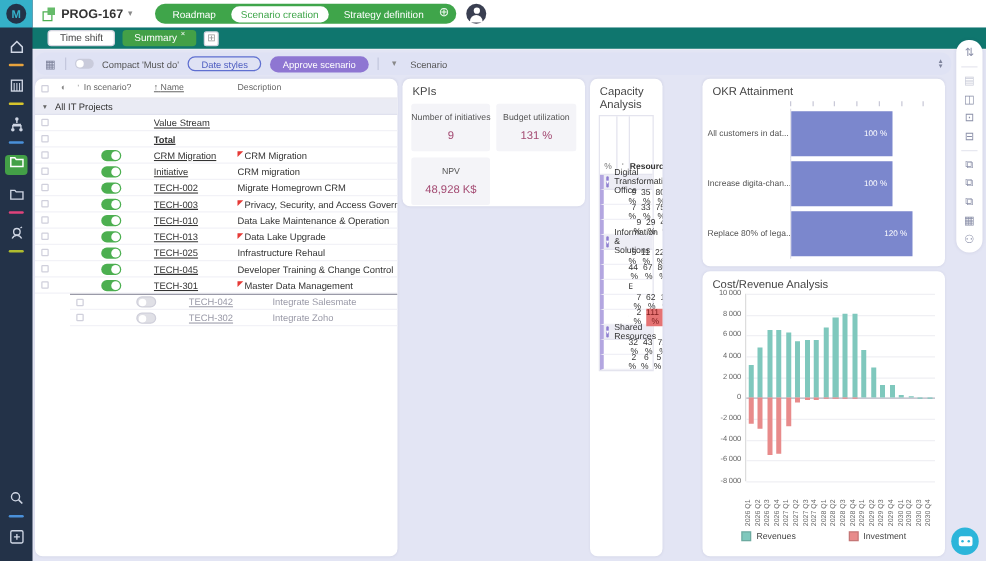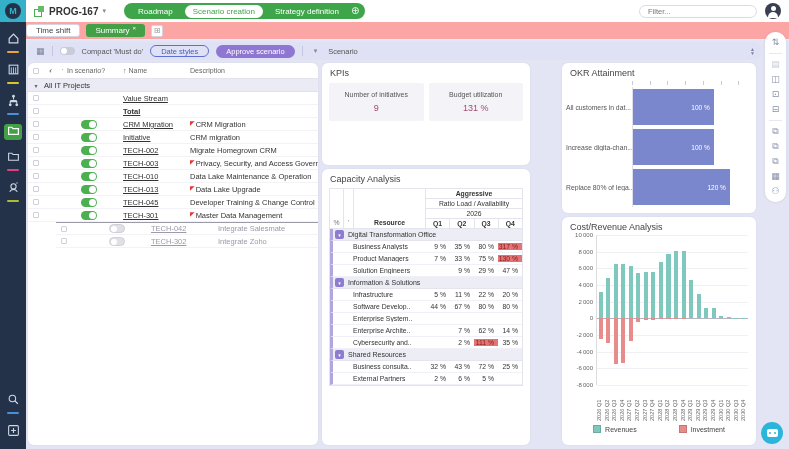--- a/index.html
+++ b/index.html
@@ -26,21 +26,21 @@
   .chev { font-size:7px; color:#888; margin:0 4px; }
   .tabbar { margin-left:14px; background:#3fa54a; border-radius:12px; height:16px; display:flex; align-items:center; padding:0 6px; gap:4px; }
   .tabbar .tab { font-size:8px; color:#ffffff; padding:2px 8px; border-radius:10px; cursor:pointer; white-space:nowrap; }
   .tabbar .tab.active { background:#ffffff; color:#3fa54a; font-weight:normal; }
   .tab-plus { color:#eaf6ec; font-size:10px; line-height:1; cursor:pointer; }
   .filter-input { margin-left:auto; width:118px; height:13px; border:1px solid #d9dae6; border-radius:8px; font-size:7.5px; color:#999; padding:0 8px; background:#fff; }
   .avatar { width:16px; height:16px; border-radius:50%; background:#3a3f51; margin-left:8px; position:relative; cursor:pointer; }
   .avatar::before { content:""; position:absolute; left:5.5px; top:3px; width:5px; height:5px; border-radius:50%; background:#fff; }
   .avatar::after { content:""; position:absolute; left:3px; top:9px; width:10px; height:6px; border-radius:5px 5px 0 0; background:#fff; }
 
-  .header2 { position:absolute; left:8px; top:22px; right:0; height:18px; background:#fca5a5; display:flex; align-items:center; padding-left:18px; gap:6px; border-bottom:1px solid #ececf4; }
+  .header2 { position:absolute; left:20px; top:22px; right:0; height:18px; background:#0f766e; display:flex; align-items:center; padding-left:18px; gap:6px; border-bottom:1px solid #ececf4; }
   .btn-timeshift { height:13px; background:#fff; border:1px solid #d5d5e0; border-radius:3px; font-size:8px; color:#444; padding:0 9px; display:flex; align-items:center; cursor:pointer; }
   .btn-summary { height:13px; background:#43a047; border-radius:3px; font-size:8px; color:#fff; padding:0 9px; display:flex; align-items:flex-start; gap:3px; cursor:pointer; line-height:13px; }
   .btn-summary sup { font-size:6px; line-height:8px; }
   .mini-tab { width:12px; height:12px; border:1px solid #d5d5e0; border-radius:2px; color:#999; font-size:8px; display:flex; align-items:center; justify-content:center; background:#fff; cursor:pointer; }
 
   
   .main { position:absolute; left:26px; top:40px; right:0; bottom:0; padding:2px 28px 4px 2px; }
   .toolbar { height:18px; background:#dfe2f4; border-radius:8px; display:flex; align-items:center; padding:0 8px; gap:7px; position:relative; }
   .grid-icon { color:#7d829b; font-size:9px; cursor:pointer; }
   .tb-sep { width:1px; height:10px; background:#c4c7dd; }
@@ -76,21 +76,21 @@
   .prow.total .pc-name { font-weight:bold; }
   .prow.sep-top { border-top:1px solid #9a9aa8; }
   .prow.muted { color:#9a9aa8;margin-left:28px; }
   .tog { width:16px; height:9px; border-radius:5px; position:relative; cursor:pointer; margin-left:14px; }
   .tog.on { background:#4caf50; }
   .tog.on::after { content:""; position:absolute; right:1px; top:1px; width:7px; height:7px; border-radius:50%; background:#fff; }
   .tog.off { background:#e0e0e6; border:1px solid #cfcfda; }
   .tog.off::after { content:""; position:absolute; left:1px; top:1px; width:6px; height:6px; border-radius:50%; background:#fff; }
 
   
-  .col2 { width:208px; display:flex; flex-direction:column; gap:4px; }
+  .col2 { width:208px; display:flex; flex-direction:row; gap:4px; }
   .kpi-panel { height:102px; }
   .kpi-grid { display:grid; grid-template-columns:1fr 1fr; gap:5px; padding:2px 7px 7px 7px; }
   .kpi-tile { background:#f4f4f8; border-radius:2px; height:38px; display:flex; flex-direction:column; align-items:center; justify-content:center; gap:5px; }
   .kpi-label { font-size:7px; color:#555; }
   .kpi-value { font-size:9px; color:#a34a72; }
 
   
   .cap-panel { flex:1; overflow:hidden; }
   .cap-table { margin:1px 7px; font-size:6.8px; color:#333; border:1px solid #e4e4ee; }
   .cap-hrow { display:flex; border-bottom:1px solid #e4e4ee; }
@@ -222,21 +222,20 @@
   <div class="header1">
     <span class="proj-copy-icon"></span>
     <span class="proj-name">PROG-167</span>
     <span class="chev">▾</span>
     <div class="tabbar">
       <span class="tab">Roadmap</span>
       <span class="tab active">Scenario creation</span>
       <span class="tab">Strategy definition</span>
       <span class="tab-plus">⊕</span>
     </div>
-    <input class="filter-input" placeholder="Filter..." style="">
     <div class="avatar"></div>
   </div>
 
   <div class="header2">
     <div class="btn-timeshift">Time shift</div>
     <div class="btn-summary">
         <span>Summary</span>
         <sup>×</sup>
       </div>
     <div class="mini-tab">⊞</div>
@@ -373,20 +372,32 @@
               </div>
               <div class="prow">
                 <div class="pc-cb">
                   <div class="cb"></div>
                 </div>
                 <div class="pc-eye"></div>
                 <div class="pc-tick"></div>
                 <div class="pc-scen">
                   <div class="tog on"></div>
                 </div>
+                <div class="pc-name">TECH-025</div>
+                <div class="pc-desc">Infrastructure Rehaul</div>
+              </div>
+              <div class="prow">
+                <div class="pc-cb">
+                  <div class="cb"></div>
+                </div>
+                <div class="pc-eye"></div>
+                <div class="pc-tick"></div>
+                <div class="pc-scen">
+                  <div class="tog on"></div>
+                </div>
                 <div class="pc-name">TECH-045</div>
                 <div class="pc-desc">Developer Training &amp; Change Control</div>
               </div>
               <div class="prow">
                 <div class="pc-cb">
                   <div class="cb"></div>
                 </div>
                 <div class="pc-eye"></div>
                 <div class="pc-tick"></div>
                 <div class="pc-scen">
@@ -427,20 +438,24 @@
         <div class="panel kpi-panel">
           <div class="panel-title">KPIs</div>
           <div class="kpi-grid">
             <div class="kpi-tile">
               <span class="kpi-label">Number of initiatives</span>
               <span class="kpi-value">9</span>
             </div>
             <div class="kpi-tile">
               <span class="kpi-label">Budget utilization</span>
               <span class="kpi-value">131 %</span>
+            </div>
+            <div class="kpi-tile">
+              <span class="kpi-label">NPV</span>
+              <span class="kpi-value">48,928 K$</span>
             </div>
           </div>
         </div>
 
         <div class="panel cap-panel">
           <div class="panel-title">Capacity Analysis</div>
           <div class="cap-table">
             <div class="cap-hrow">
               <div class="cap-h-left">
                 <div class="cap-h-pct">%</div>

